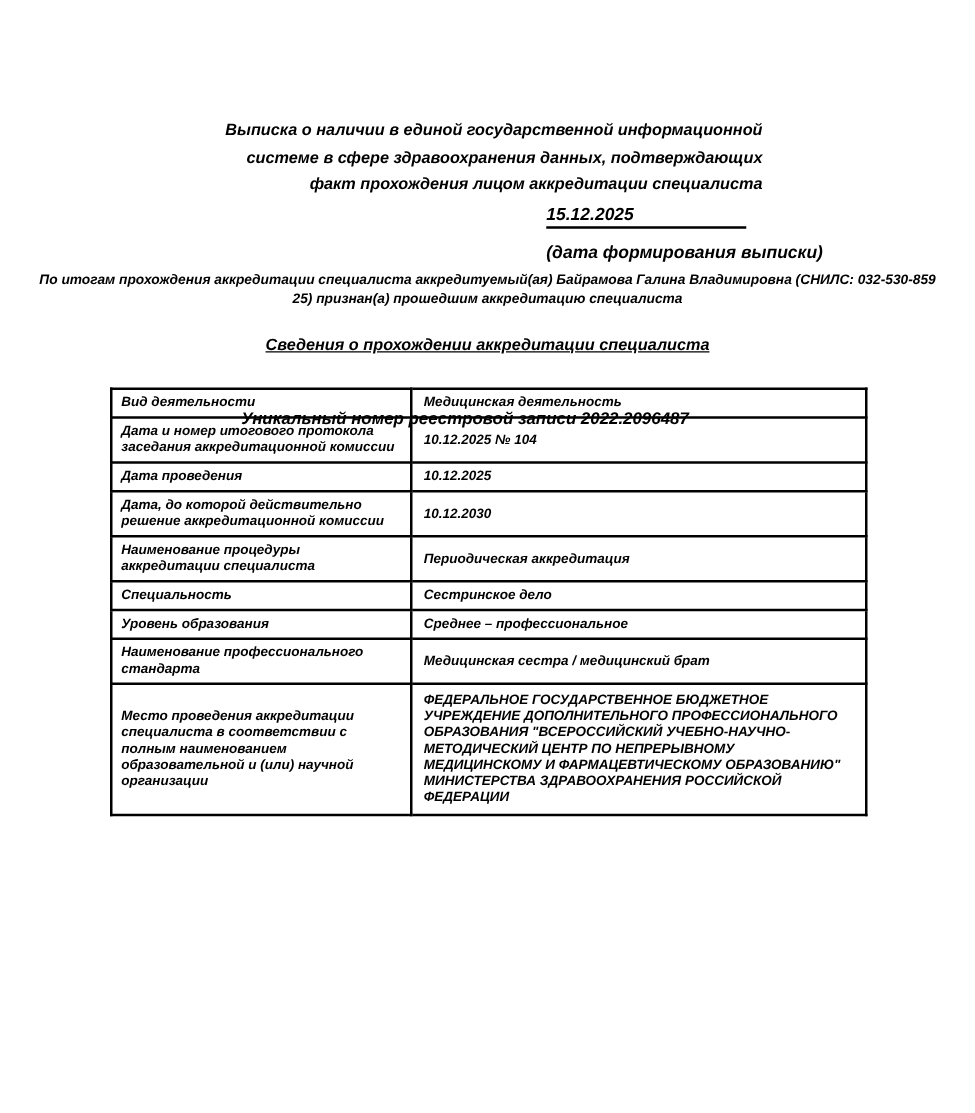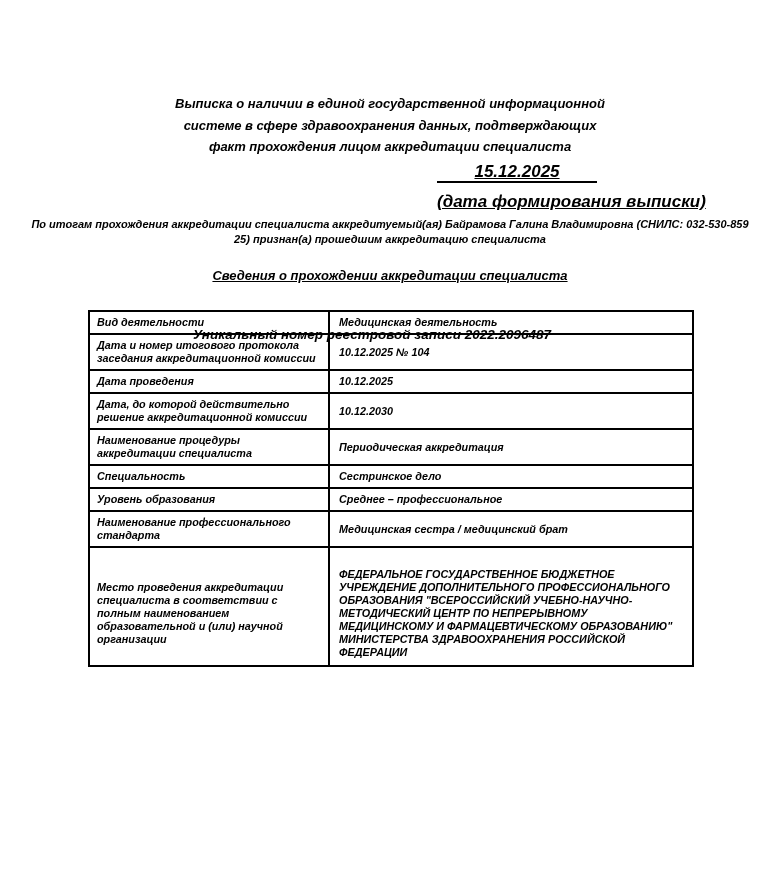--- a/index.html
+++ b/index.html
@@ -13,33 +13,31 @@
     font-weight: bold;
     color: #000000;
     overflow: hidden;
   }
   .doc-title {
     position: absolute;
     top: 93px;
     left: 50%;
     transform: translateX(-50%);
     width: 440px;
-    text-align: center;
+    text-align: right;
     font-size: 13px;
     line-height: 21.5px;
   }
   .date-block {
     position: absolute;
     top: 165px;
     left: 437px;
     width: 160px;
-    text-align: center;
-    font-size: 17px;
+    font-size: 14px;
     line-height: 13px;
-    text-decoration: underline;
   }
   .date-value {
     display: block;
     padding-bottom: 3px;
     border-bottom: 2px solid #000000;
   }
   .date-caption {
     display: block;
     margin-top: 12px;
     white-space: nowrap;
@@ -80,21 +78,21 @@
     table-layout: fixed;
   }
   table.acc-table td {
     border: 2px solid #000000;
     vertical-align: middle;
     font-size: 10.8px;
     line-height: 13px;
   }
   td.cell-label { width: 230px; padding: 4px 8px 4px 7px; }
   td.cell-value { padding: 4px 10px 4px 9px; }
-  tr.row-tall td { padding-top: 20px; padding-bottom: 6px; }
+  tr.row-tall td { padding-top: 6px; padding-bottom: 6px; }
 </style>
 </head>
 <body>
 
 <div class="page">
 
   <div class="doc-title">Выписка о наличии в единой государственной информационной системе в сфере здравоохранения данных, подтверждающих факт прохождения лицом аккредитации специалиста</div>
 
   <div class="date-block">
     <span class="date-value">15.12.2025</span>

